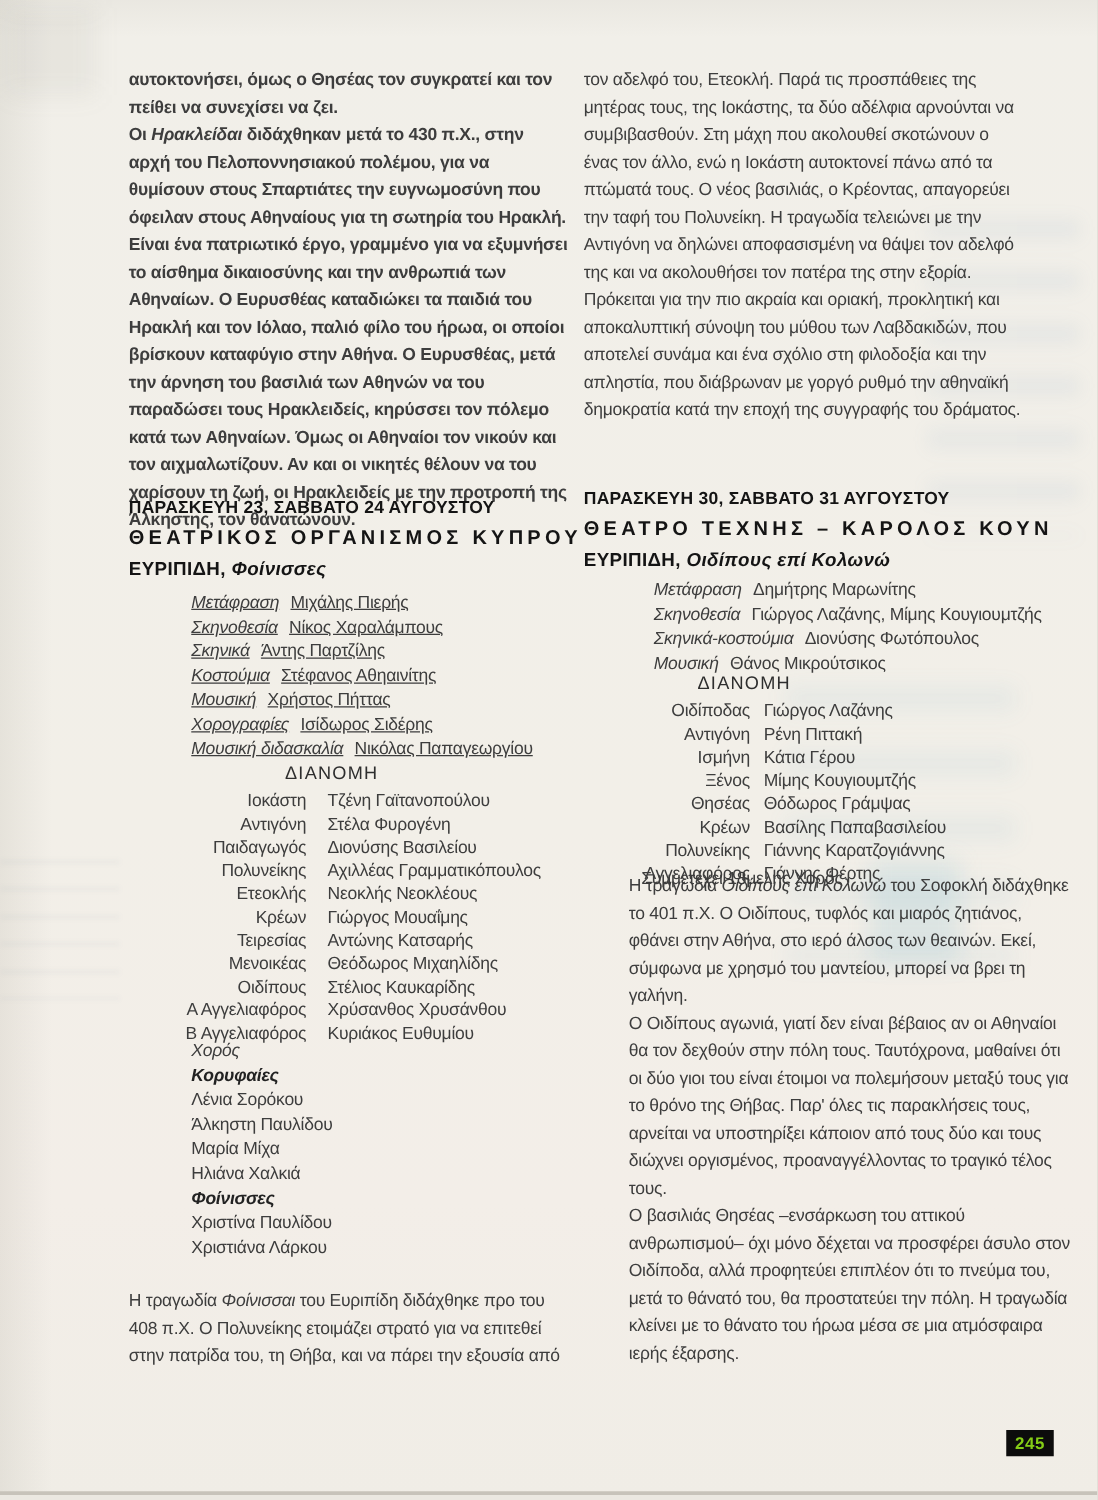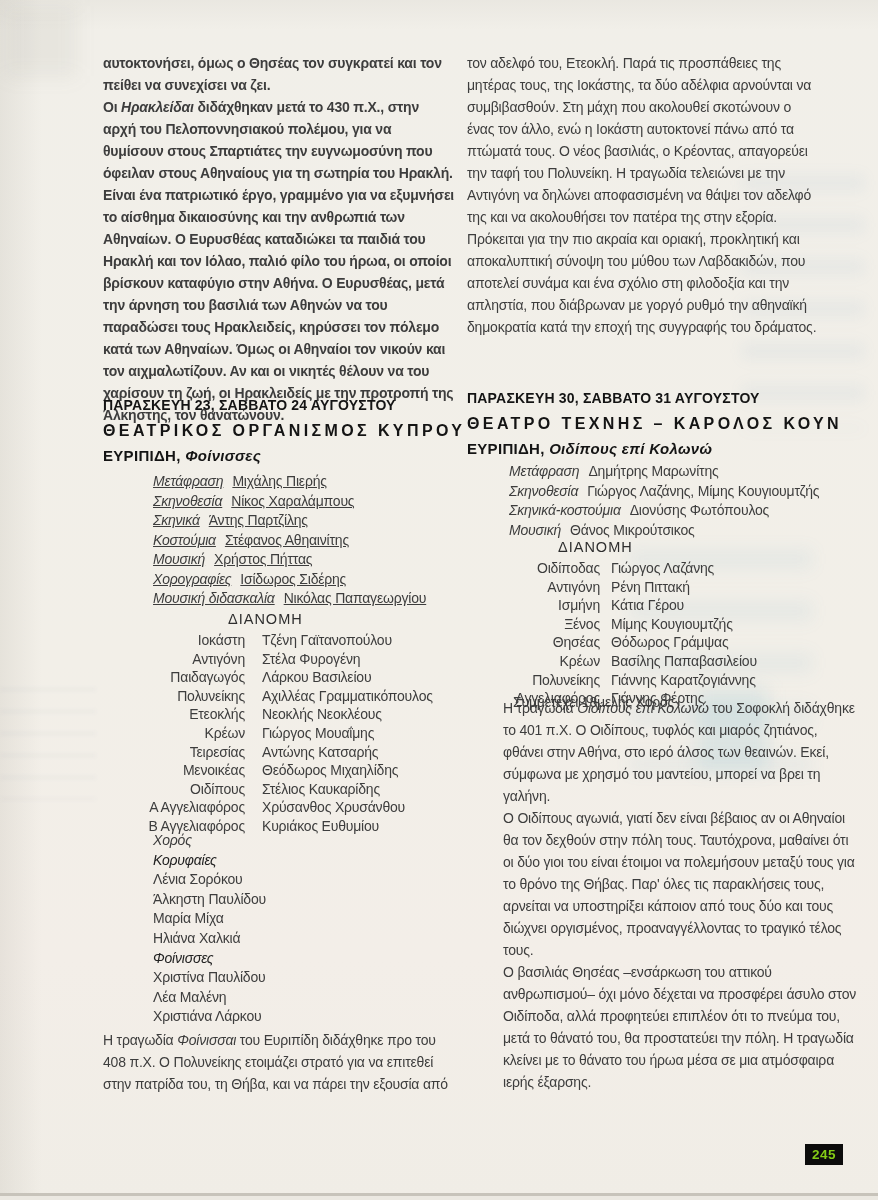--- a/index.html
+++ b/index.html
@@ -59,42 +59,42 @@
     font-size:16px;font-weight:bold;color:#141414;letter-spacing:3.4px;
     margin:9px 0 0 0;white-space:nowrap;
   }
   .author-line{
     font-size:15px;font-weight:bold;color:#141414;letter-spacing:0.3px;
     margin:7px 0 0 0;
   }
   .author-line .play-title{font-style:italic;}
 
   .credits{margin-left:50px;}
-  .col-right .credits{margin-left:42px;}
+  .col-right .credits{margin-left:56px;}
   .credit-row{font-size:14px;line-height:19.5px;letter-spacing:-0.2px;white-space:nowrap;}
   .credit-role{font-style:italic;color:#3d3d3d;margin-right:9px;}
   .credit-name{color:#3d3d3d;}
 
   .cast-header{
     font-size:14.5px;color:#2e2e2e;letter-spacing:1px;margin:0 0 4px 0;
   }
   .col-left .cast-header{margin-left:125px;}
   .col-right .cast-header{margin-left:91px;}
   .cast-row{
     display:grid;align-items:baseline;
     font-size:14px;line-height:18.6px;letter-spacing:-0.2px;white-space:nowrap;
   }
   .col-left .cast-row{grid-template-columns:142px 1fr;column-gap:17px;}
   .col-right .cast-row{grid-template-columns:133px 1fr;column-gap:11px;}
   .cast-role{text-align:right;color:#3d3d3d;}
   .cast-name{color:#3d3d3d;}
 
   .chorus{margin-left:50px;font-size:14px;line-height:19.6px;letter-spacing:-0.2px;}
   .chorus-label{font-style:italic;}
-  .chorus-group-title{font-style:italic;font-weight:normal;color:#222;}
+  .chorus-group-title{font-style:italic;font-weight:bold;color:#222;}
   .chorus-member{white-space:nowrap;}
 
   .chorus-note{margin-left:46px;font-size:14px;letter-spacing:-0.2px;color:#3d3d3d;}
 
   .page-number{
     position:absolute;left:805px;top:1144px;width:38px;height:21px;
     background:#0c0c0c;color:#84cc16;
     font-size:13.5px;font-weight:bold;
     display:flex;align-items:center;justify-content:center;
     letter-spacing:0.5px;
@@ -158,21 +158,21 @@
     <div class="cast-row">
         <span class="cast-role">Ιοκάστη</span>
           <span class="cast-name">Τζένη Γαϊτανοπούλου</span>
       </div>
         <div class="cast-row">
         <span class="cast-role">Αντιγόνη</span>
           <span class="cast-name">Στέλα Φυρογένη</span>
       </div>
         <div class="cast-row">
         <span class="cast-role">Παιδαγωγός</span>
-          <span class="cast-name">Λάρκου Βασιλείου</span>
+          <span class="cast-name">Διονύσης Βασιλείου</span>
       </div>
         <div class="cast-row">
         <span class="cast-role">Πολυνείκης</span>
           <span class="cast-name">Αχιλλέας Γραμματικόπουλος</span>
       </div>
         <div class="cast-row">
         <span class="cast-role">Ετεοκλής</span>
           <span class="cast-name">Νεοκλής Νεοκλέους</span>
       </div>
         <div class="cast-row">
@@ -210,21 +210,20 @@
 
       <div class="chorus-member">Λένια Σορόκου</div>
           <div class="chorus-member">Άλκηστη Παυλίδου</div>
           <div class="chorus-member">Μαρία Μίχα</div>
           <div class="chorus-member">Ηλιάνα Χαλκιά</div>
         </div>
       <div class="chorus-group-title" style="margin-top:0;">Φοίνισσες</div>
       <div>
 
       <div class="chorus-member">Χριστίνα Παυλίδου</div>
-          <div class="chorus-member">Λέα Μαλένη</div>
           <div class="chorus-member">Χριστιάνα Λάρκου</div>
         </div>
     </div>
   </div>
 
   <div class="col-section col-left" style="top:1029px;">
     <p class="body-text"><span>Η τραγωδία </span><span class="it">Φοίνισσαι</span><span> του Ευριπίδη διδάχθηκε προ του 408 π.Χ. Ο Πολυνείκης ετοιμάζει στρατό για να επιτεθεί στην πατρίδα του, τη Θήβα, και να πάρει την εξουσία από</span></p>
   </div>
 
   <div class="col-section col-right" style="top:52px;">

